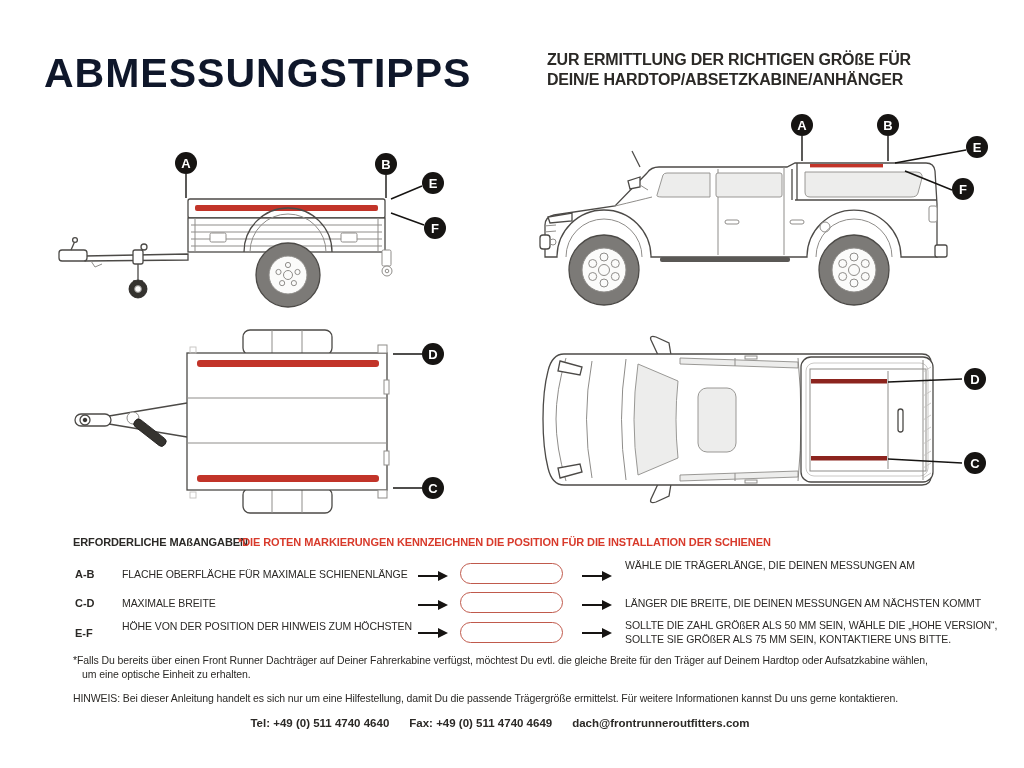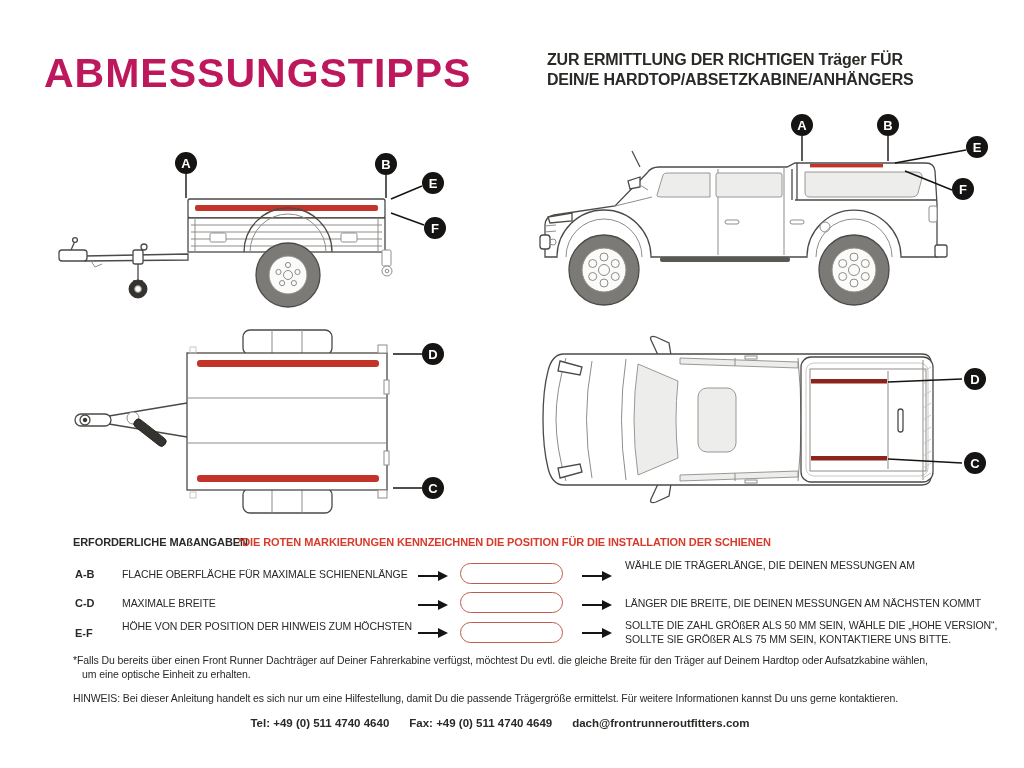--- a/index.html
+++ b/index.html
@@ -2,21 +2,21 @@
 <html><head>
 <meta charset="utf-8">
 <style>
   html,body{margin:0;padding:0;}
   body{
     width:1024px;height:768px;background:#ffffff;position:relative;overflow:hidden;
     font-family:"Liberation Sans", sans-serif;color:#2b2926;
   }
   .abs{position:absolute;}
   
-  .title{left:44px;top:50px;font-size:41px;font-weight:800;letter-spacing:1px;color:#be185d;white-space:nowrap;}
+  .title{left:44px;top:50px;font-size:41px;font-weight:800;letter-spacing:1px;color:#0f172a;white-space:nowrap;}
   .subtitle{left:547px;top:50px;font-size:16px;font-weight:700;line-height:20px;letter-spacing:-0.2px;white-space:nowrap;}
   
   .fig{position:absolute;}
   svg{display:block;overflow:visible;}
   .badge-c{fill:#161412;}
   .badge-t{fill:#ffffff;font-family:"Liberation Sans",sans-serif;font-size:13px;font-weight:700;text-anchor:middle;}
   .conn{stroke:#161412;stroke-width:1.4;fill:none;}
   .s1{stroke:#4c4a47;stroke-width:1.3;fill:#ffffff;}
   .s1n{stroke:#4c4a47;stroke-width:1.3;fill:none;}
   .s2{stroke:#8f8d8a;stroke-width:1;fill:none;}
@@ -42,22 +42,22 @@
   .footnote{left:73px;top:653px;width:930px;font-size:10.5px;line-height:14px;letter-spacing:-0.1px;font-weight:400;color:#2b2926;}
   .footnote .l2{margin-left:9px;}
   .hinweis{left:73px;top:692px;width:930px;font-size:10.5px;letter-spacing:-0.1px;font-weight:400;}
   .contact{left:0;top:717px;width:1024px;display:flex;justify-content:center;gap:20px;font-size:11.5px;font-weight:700;transform:translateX(-12px);}
 </style>
 </head>
 <body>
 
 <div class="abs title">ABMESSUNGSTIPPS</div>
 <div class="abs subtitle">
-  <div>ZUR ERMITTLUNG DER RICHTIGEN Träger FÜR</div>
-  <div>DEIN/E HARDTOP/ABSETZKABINE/ANHÄNGERS</div>
+  <div>ZUR ERMITTLUNG DER RICHTIGEN GRÖßE FÜR</div>
+  <div>DEIN/E HARDTOP/ABSETZKABINE/ANHÄNGER</div>
 </div>
 
 <div class="fig" style="left:45px;top:128px;">
   <svg width="420" height="185" viewBox="0 0 420 185">
 
     <g>
       <path class="s1" d="M143,126 L40,128 L40,133 L143,132 Z"></path>
       <rect class="s1" x="14" y="122" width="28" height="11" rx="3"></rect>
       <path class="s1n" d="M26,122 L30,113"></path>
       <circle class="s1" cx="30" cy="112" r="2.4"></circle>

